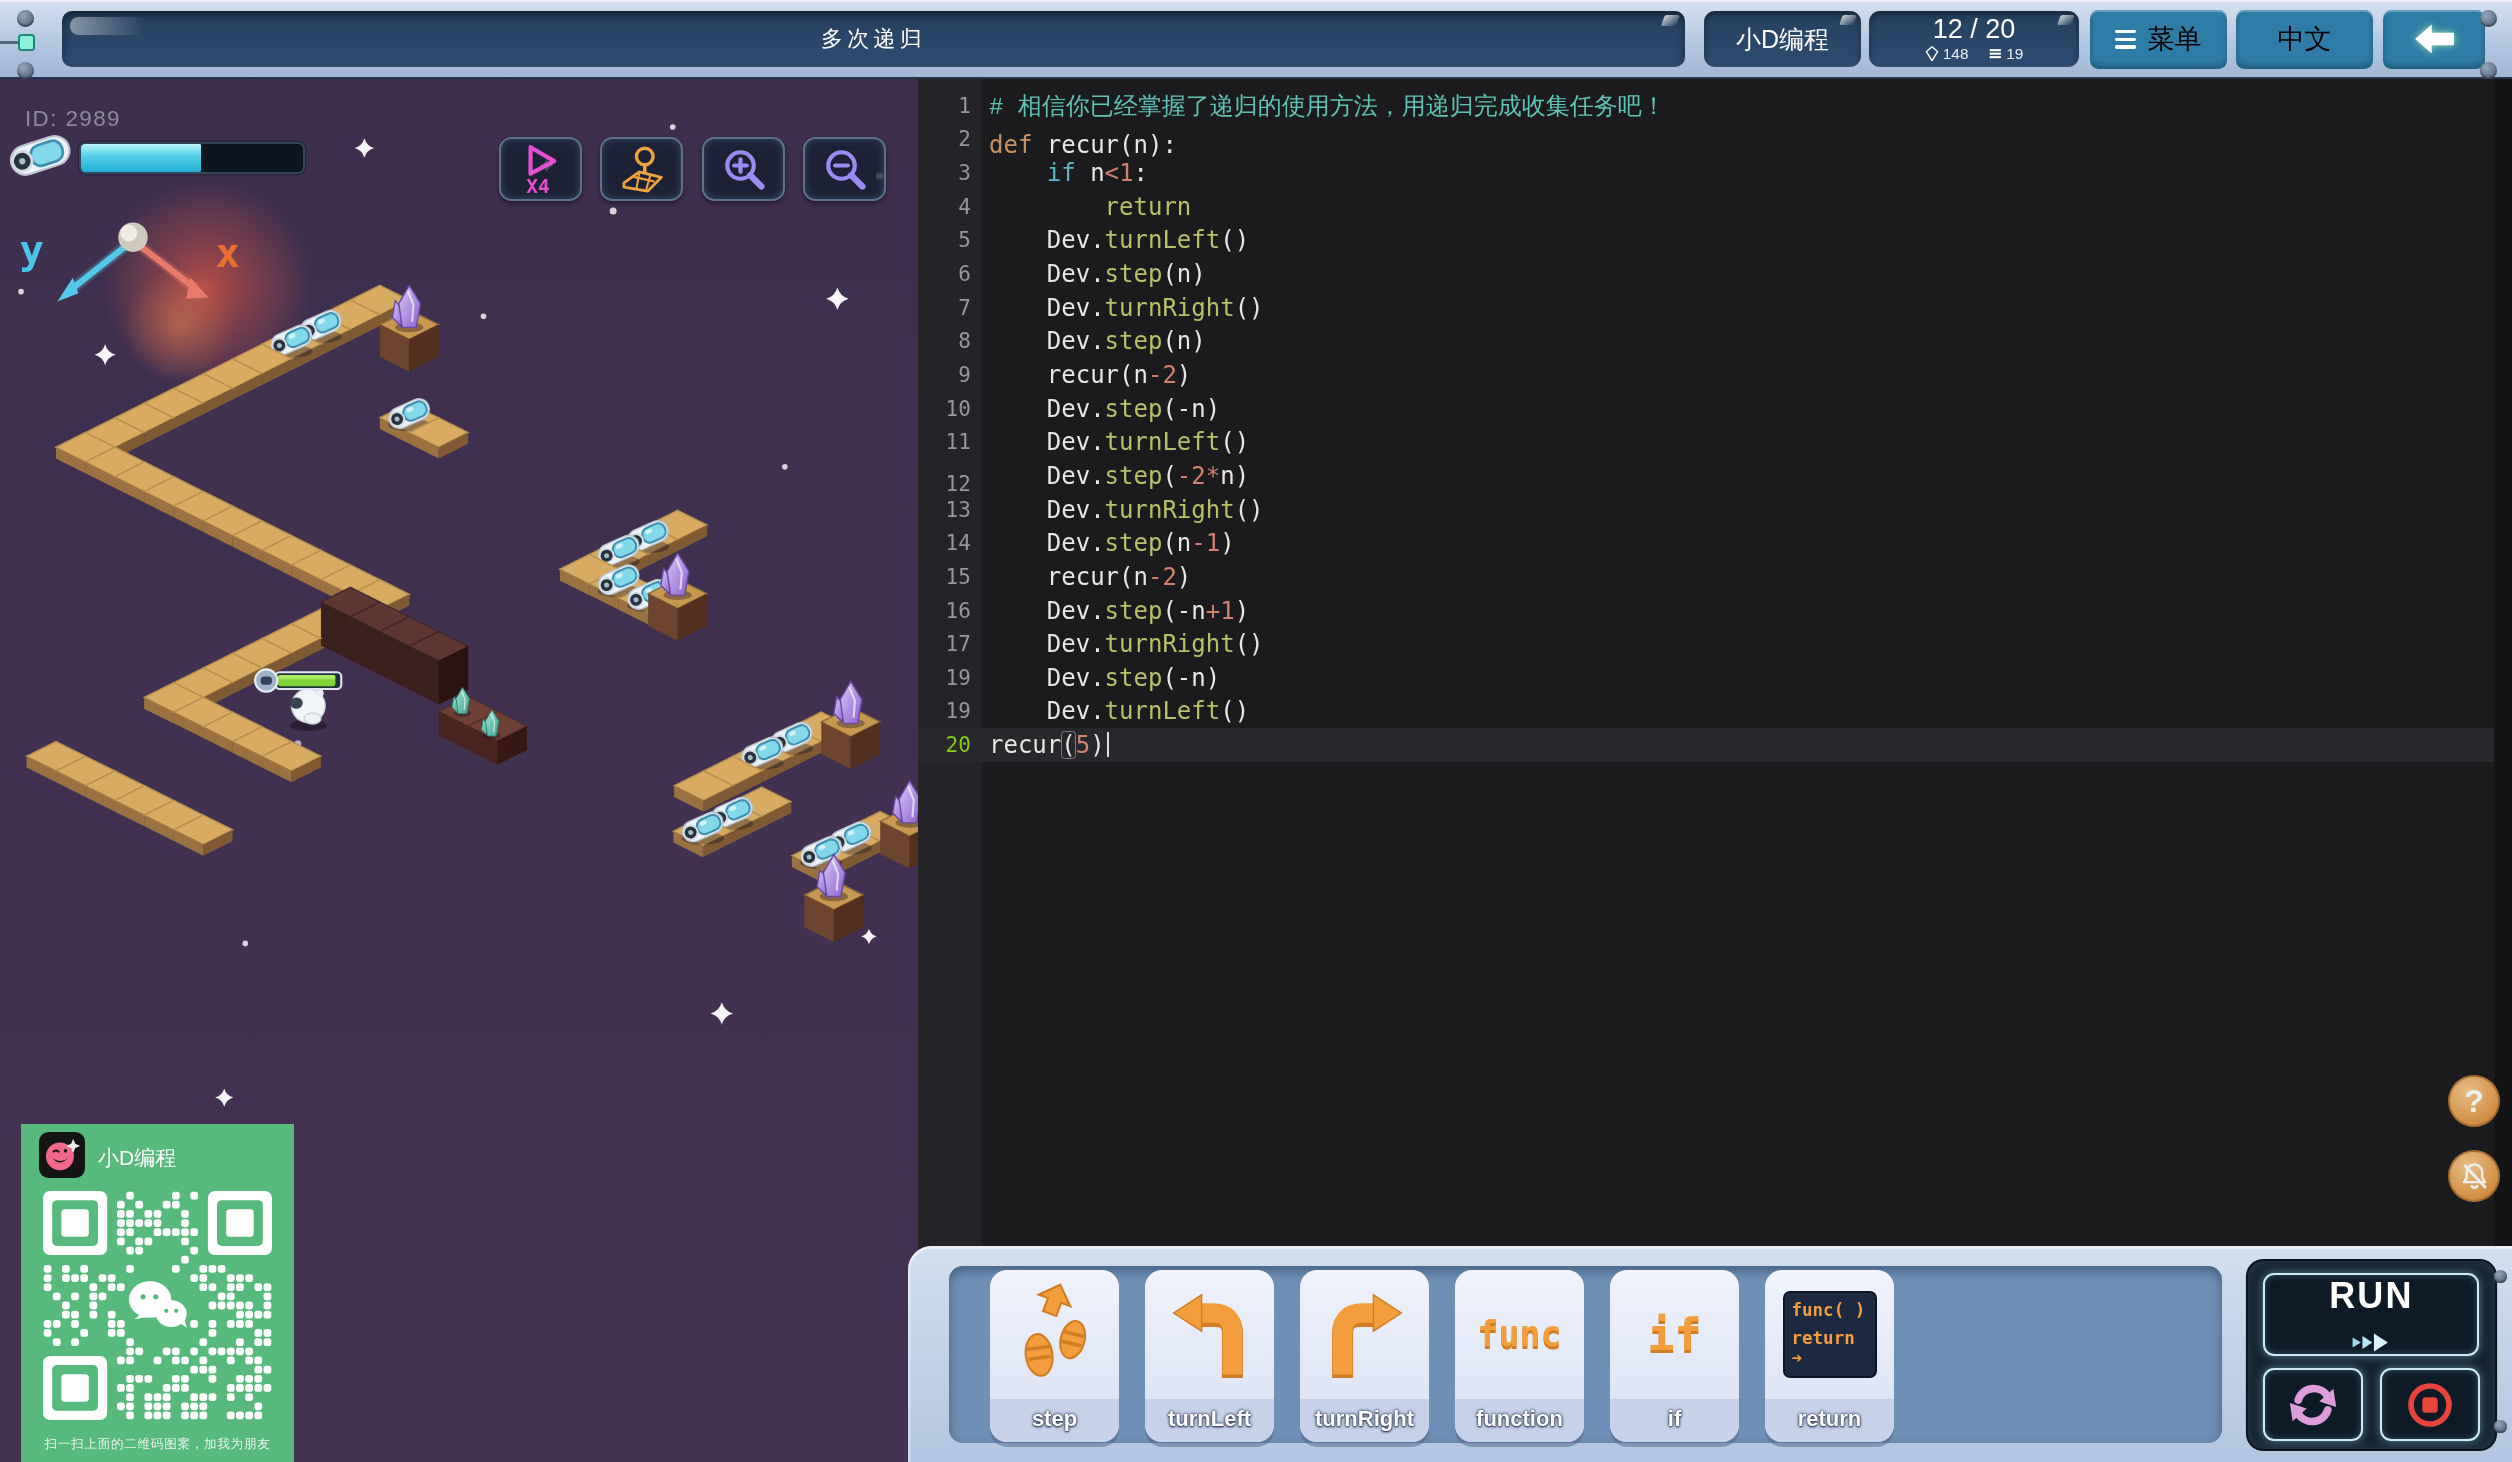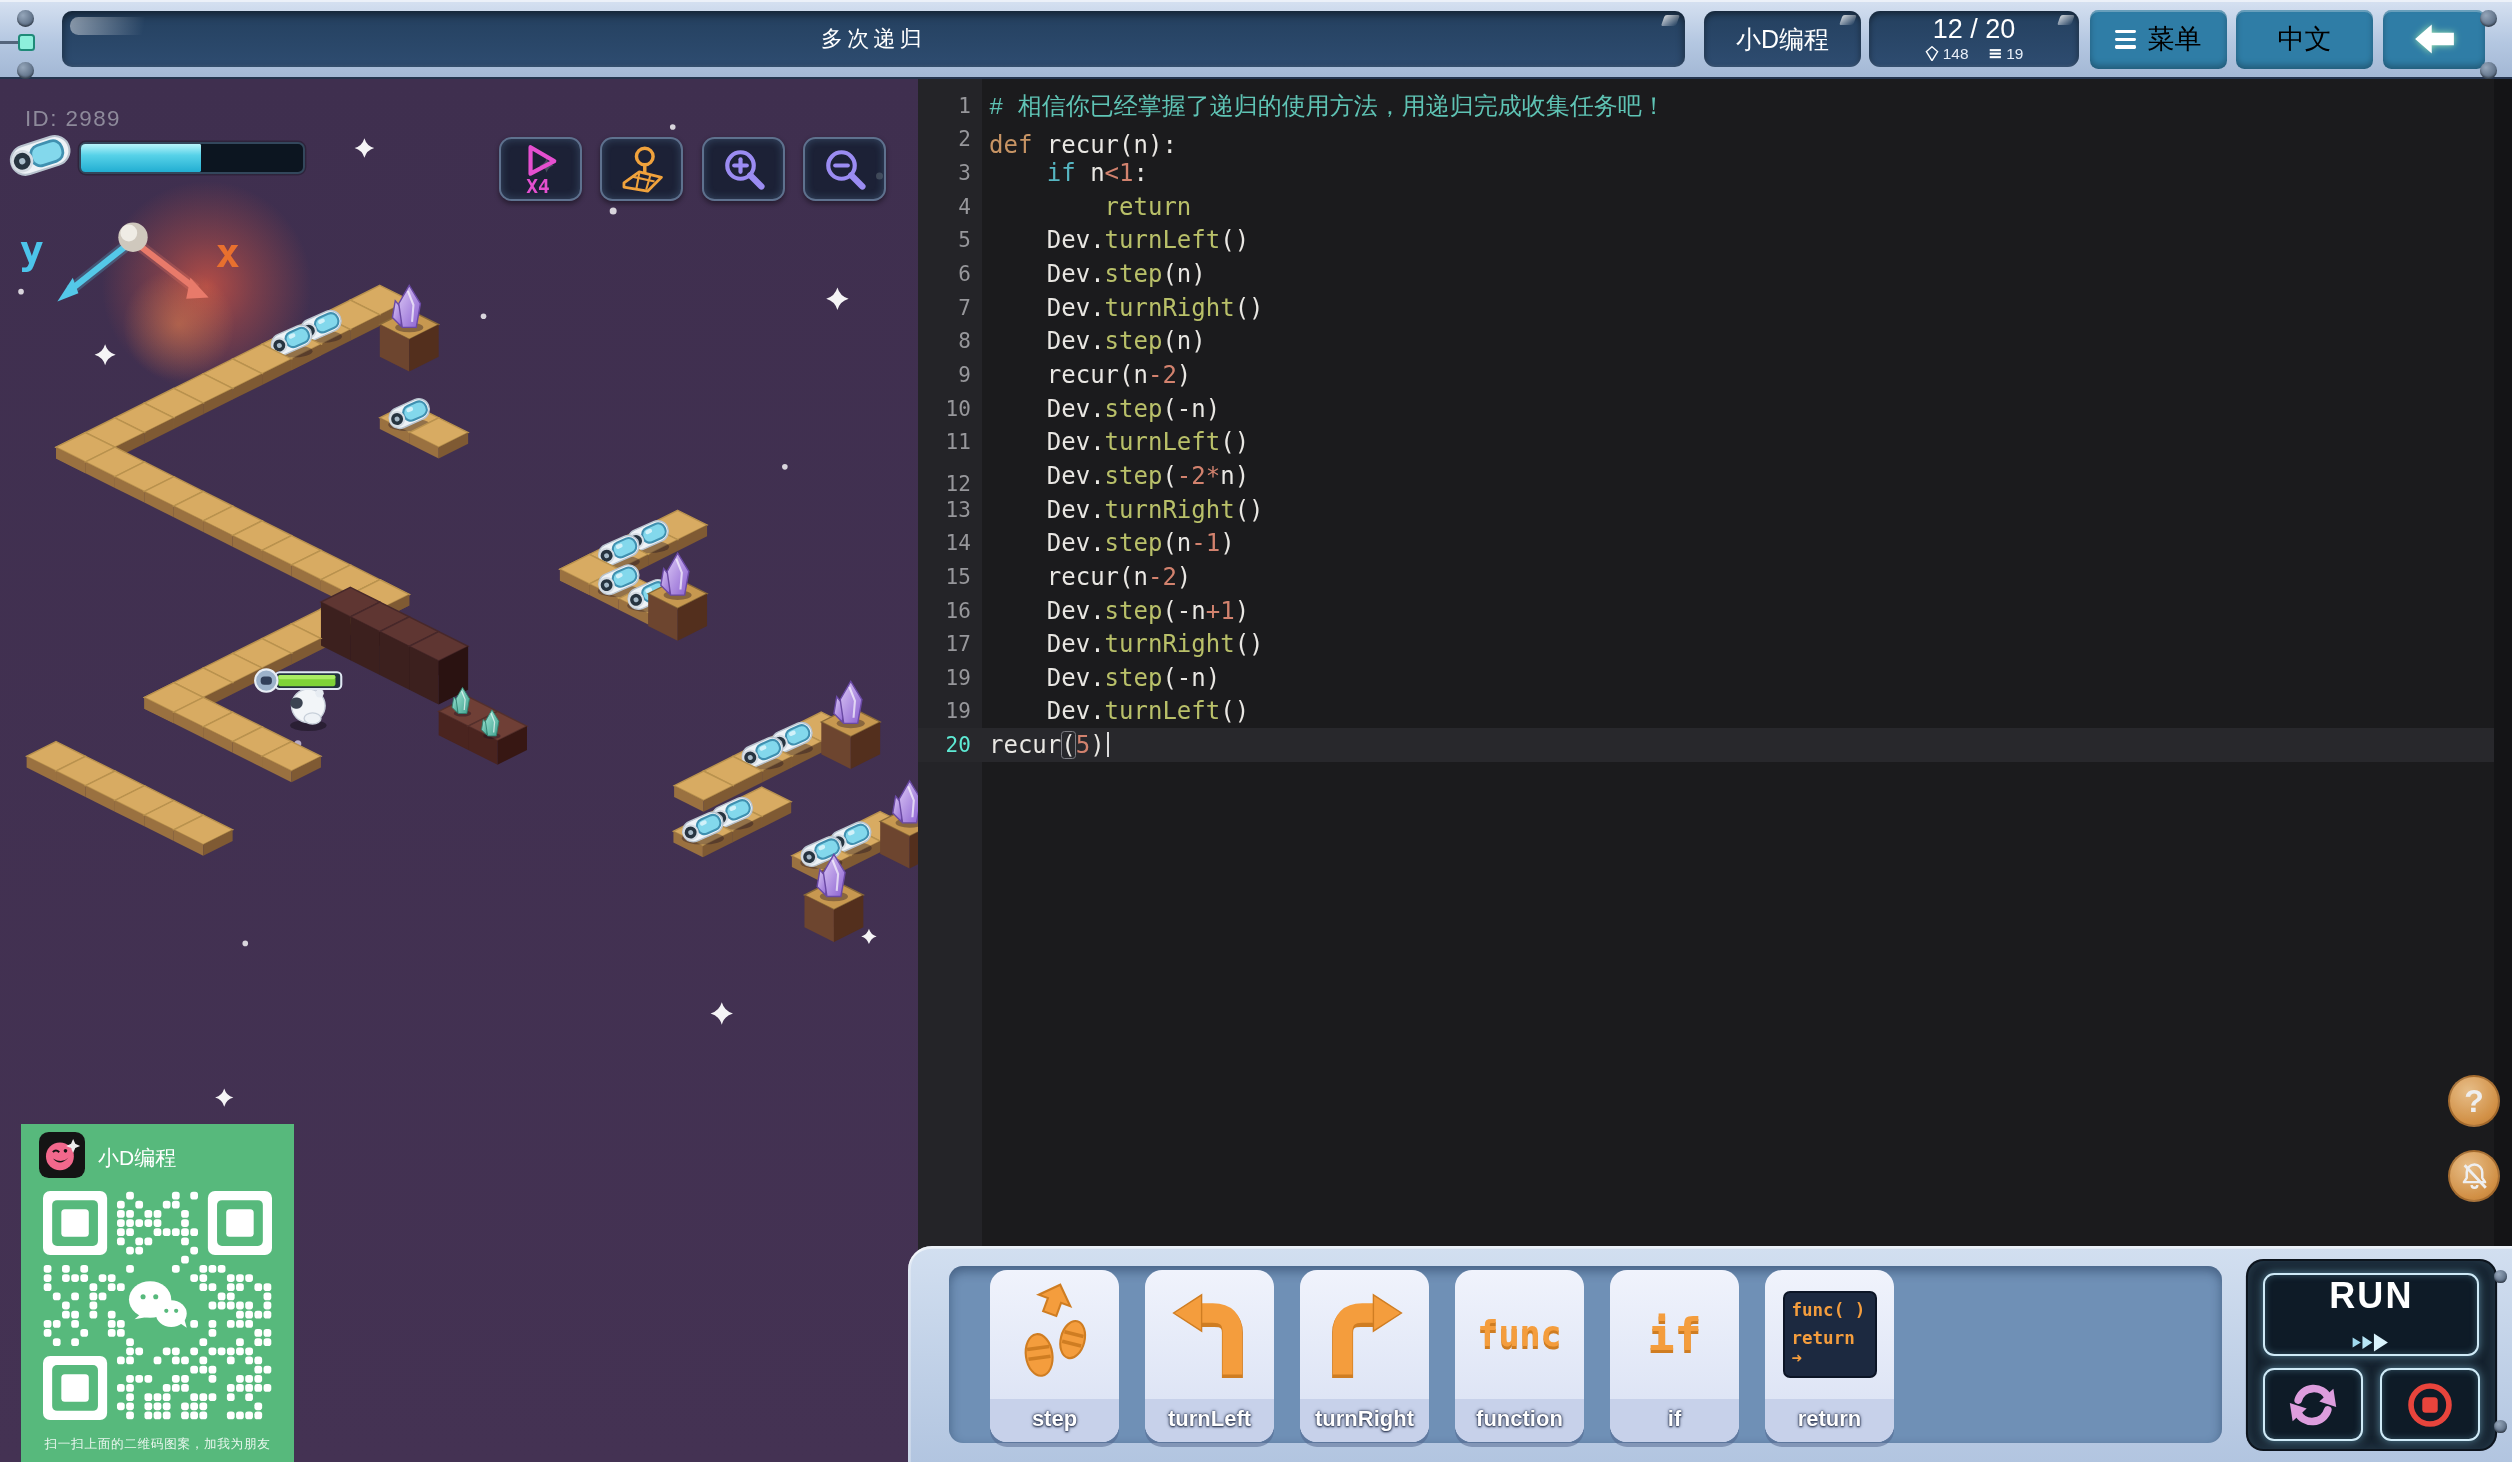--- a/index.html
+++ b/index.html
@@ -69,21 +69,21 @@
   #qr-caption{position:absolute;left:0;bottom:9.8px;width:100%;text-align:center;font-size:12.6px;
     color:#e9f6ee;letter-spacing:0.7px;}
 
   
   #editor{position:absolute;left:918px;top:79px;width:1594px;height:1384px;background:#1b1b1d;overflow:hidden;}
   #gutter-bg{position:absolute;left:0;top:0;width:64px;height:100%;background:#242428;}
   #scroll-strip{position:absolute;right:0;top:0;width:18px;height:100%;background:#141416;}
   .active-row{position:absolute;left:0;width:100%;height:34px;background:#28282c;}
   .ln{position:absolute;left:0;width:64px;height:34px;padding-right:11.2px;text-align:right;color:#97979b;
     font:21px/34px "DejaVu Sans Mono",monospace;}
-  .ln.on{color:#5eead4;}
+  .ln.on{color:#84cc16;}
   .cl{position:absolute;left:71px;height:34px;white-space:pre;font:24px/34px "DejaVu Sans Mono",monospace;color:#e9e7e3;}
   .cl .cm{color:#5fc4b5;font-family:Liberation Mono, monospace;} .cl .kw{color:#c79464;} .cl .ctrl{color:#56b6c2;}
   .cl .fn{color:#b9c069;} .cl .num{color:#d2826e;} .cl .op{color:#d2826e;} .cl .pl{color:#e9e7e3;}
   .cl .brk{outline:1.4px solid #7c7c82;outline-offset:-1.4px;border-radius:3.5px;}
   .cl .cursor{display:inline-block;width:2.1px;height:25px;background:#dcdcdd;vertical-align:-3.5px;margin-left:2.1px;}
   .float-btn{position:absolute;width:52px;height:52px;border-radius:50%;
     background:radial-gradient(circle at 38% 30%,#f7cb92,#e09a4a 68%,#c98134);
     border:2.1px solid rgba(145,88,32,.6);opacity:.93;
     display:flex;align-items:center;justify-content:center;color:#fff;font-weight:bold;font-size:32px;}
   #help-btn{left:1530px;top:996px;}

